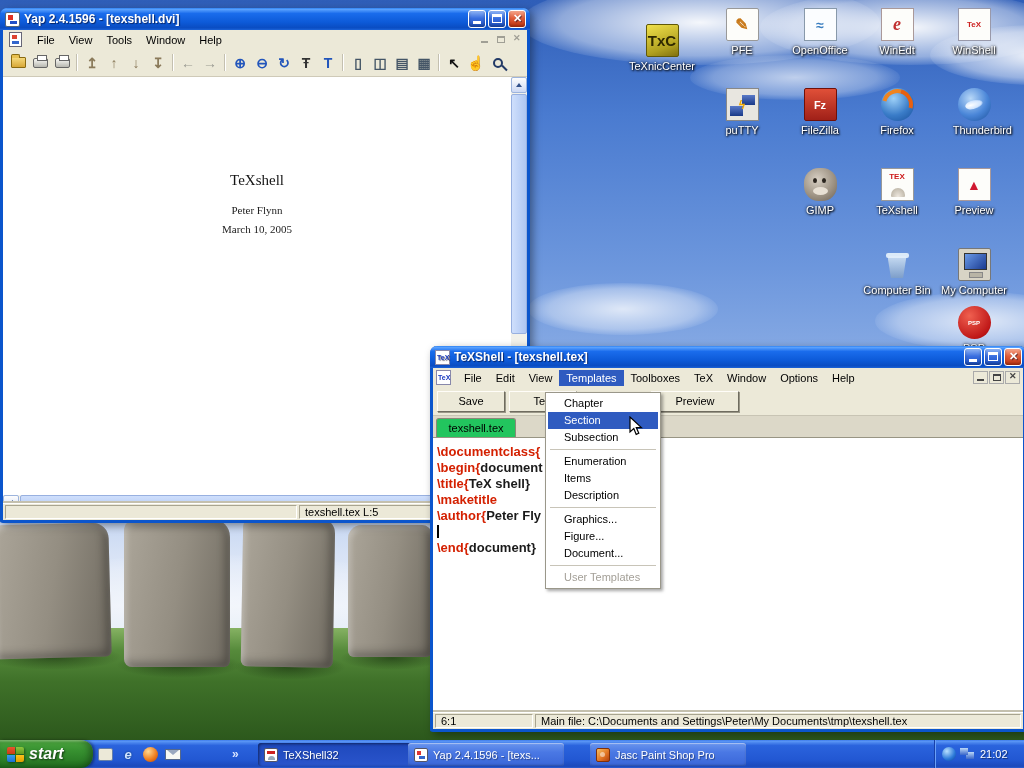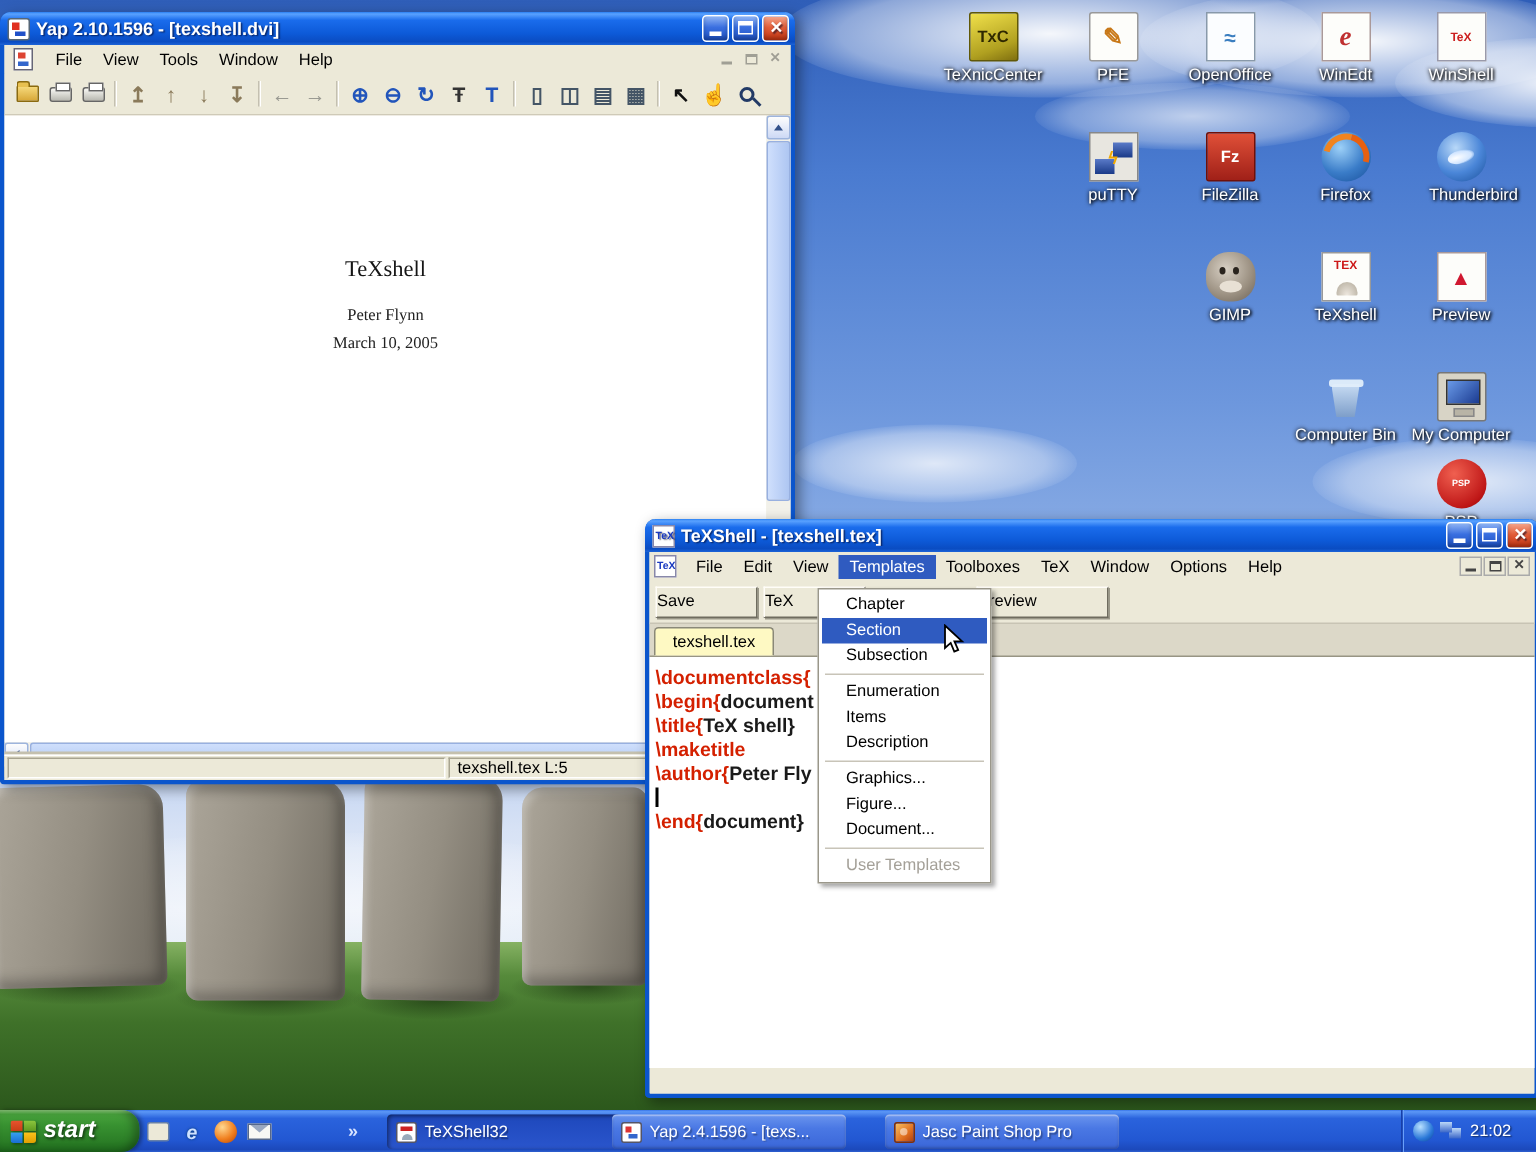--- a/index.html
+++ b/index.html
@@ -11,21 +11,21 @@
 .desktop-bg{position:absolute;inset:0;background:linear-gradient(180deg,#2f5eb8 0%,#4a7bd0 15%,#6d97dd 35%,#93b3e7 52%,#b8cdf0 64%,#d7e2f5 72%,#e9eff9 79%,#e2ebf6 82%);}
 .cloud{position:absolute;background:radial-gradient(ellipse at center,rgba(255,255,255,.95) 0%,rgba(255,255,255,.45) 55%,rgba(255,255,255,0) 75%);border-radius:50%;}
 .grass{position:absolute;left:0;right:0;top:628px;height:112px;background:linear-gradient(180deg,#86b263 0%,#568a3b 20%,#3f7129 48%,#2c581c 100%);}
 .stone{position:absolute;background:linear-gradient(100deg,#aca69a 0%,#948e82 50%,#6f6a60 100%);border-radius:10px 16px 6px 6px;box-shadow:inset 2px 3px 6px rgba(255,255,255,.35),inset -5px -5px 9px rgba(0,0,0,.28);}
 .stone-shadow{position:absolute;background:radial-gradient(ellipse at center,rgba(15,35,8,.55),rgba(15,35,8,0) 70%);}
 
 
 .dicon{position:absolute;width:76px;text-align:center;z-index:5;}
 .dicon-img{width:33px;height:33px;margin:0 auto 3px;display:flex;align-items:center;justify-content:center;font-weight:bold;position:relative;}
 .dicon-label{color:#fff;font-size:11px;line-height:12px;text-shadow:1px 1px 2px #000,0 0 3px #000;}
-.di-txc{background:linear-gradient(160deg,#f0e04a,#b0a020 70%,#807010);border:1px solid #605808;color:#2e2800;font-size:11px;border-radius:2px;}
+.di-txc{background:linear-gradient(160deg,#f0e04a,#b0a020 70%,#807010);border:1px solid #605808;color:#2e2800;font-size:15px;border-radius:2px;margin-top:16px;}
 .di-pfe{background:#fdfdfa;border:1px solid #999;color:#c87818;font-size:16px;border-radius:2px;}
 .di-openoffice{background:#fbfdff;border:1px solid #89a;color:#3a7ec0;font-size:14px;}
 .di-winedt{background:#fdfdfa;border:1px solid #a99;color:#c03030;font-family:"Liberation Serif",serif;font-style:italic;font-size:18px;}
 .di-winshell{background:#fdfdfa;border:1px solid #99a;color:#cc2020;font-size:8px;}
 .di-putty{background-color:#e8e6e0;border:1px solid #888;color:#f0a800;font-size:12px;background-image:linear-gradient(#5a7ac8,#1a3a88),linear-gradient(#5a7ac8,#1a3a88);background-size:13px 10px;background-repeat:no-repeat;background-position:3px 17px,15px 6px;}
 .di-filezilla{background:linear-gradient(#e05038,#a02018);border:1px solid #701008;color:#fff;font-size:11px;border-radius:2px;}
 .di-firefox{background:radial-gradient(circle at 38% 32%,#9cd0f8,#3a7cc8 55%,#184f9a);border-radius:50%;}
 .di-firefox::after{content:"";position:absolute;inset:1px;border-radius:50%;border:4px solid transparent;border-top-color:#f08420;border-right-color:#e86010;transform:rotate(-30deg);}
 .di-thunderbird{background:radial-gradient(circle at 38% 32%,#b8d8f8,#4a86d8 55%,#1a4f9a);border-radius:50%;}
 .di-thunderbird::after{content:"";position:absolute;left:7px;top:12px;width:18px;height:9px;background:radial-gradient(ellipse at 30% 50%,#fff,#cfe4ff 60%,rgba(255,255,255,0) 78%);border-radius:50%;transform:rotate(-15deg);}
@@ -104,26 +104,26 @@
 .h-left{left:0;} .h-right{right:0;}
 .h-thumb{top:0;left:17px;width:426px;height:16px;background:linear-gradient(180deg,#cfdffc,#aec6f2);}
 .statusbar{position:absolute;left:0;right:0;bottom:0;height:17px;background:#ece9d8;display:flex;gap:2px;padding:1px 2px;border-top:1px solid #fff;box-shadow:0 -2px 0 #c4c0ae;font-size:11px;}
 .status-panel{border:1px solid;border-color:#a8a490 #fff #fff #a8a490;display:flex;align-items:center;padding:0 5px;white-space:nowrap;overflow:hidden;}
 .yap-p1{width:292px;} .yap-p2{flex:1;}
 .ts-p1{width:98px;} .ts-p2{flex:1;}
 
 
 .tsw{left:430px;top:346px;width:596px;height:386px;z-index:20;}
 .ts-toolbar{position:absolute;left:0;right:0;top:41px;height:29px;background:#ece9d8;border-bottom:1px solid #c8c4b4;}
-.ts-btn{position:absolute;top:4px;height:21px;background:#ece9d8;border:1px solid;border-color:#fffdf8 #6f6c5f #6f6c5f #fffdf8;box-shadow:1px 1px 0 #9a9788;line-height:19px;font-size:11px;}
+.ts-btn{position:absolute;top:4px;height:21px;background:#ece9d8;border:1px solid;border-color:#fffdf8 #6f6c5f #6f6c5f #fffdf8;box-shadow:1px 1px 0 #9a9788;text-align:center;line-height:19px;font-size:11px;}
 .ts-btn:nth-child(1){left:4px;width:68px;}
 .ts-btn:nth-child(2){left:76px;width:68px;}
 .ts-btn:nth-child(3){left:218px;width:88px;}
 .tabbar{position:absolute;left:0;right:0;top:70px;height:22px;background:#dcd8c8;border-bottom:1px solid #989584;}
-.ts-tab{position:absolute;left:3px;bottom:0;width:80px;height:19px;background:#fef9c3;border:1px solid #8a8878;border-bottom:none;border-radius:3px 3px 0 0;text-align:center;line-height:18px;}
+.ts-tab{position:absolute;left:3px;bottom:0;width:80px;height:19px;background:#22c55e;border:1px solid #8a8878;border-bottom:none;border-radius:3px 3px 0 0;text-align:center;line-height:18px;}
 .ts-editor{position:absolute;left:0;right:0;top:92px;bottom:17px;background:#fff;padding:6px 0 0 4px;font-weight:bold;font-size:13px;overflow:hidden;}
 .ed-line{height:16px;line-height:16px;white-space:pre;}
 .seg-cmd{color:#d42000;}
 .seg-arg{color:#1a1a1a;}
 .caret{display:inline-block;width:2px;height:13px;background:#000;vertical-align:-2px;}
 
 
 .popup{position:absolute;left:545px;top:392px;width:116px;background:#fff;border:1px solid #9a978a;box-shadow:2px 2px 3px rgba(0,0,0,.35);padding:2px;z-index:40;font-size:11px;}
 .pm-item{height:17px;line-height:17px;padding-left:16px;color:#000;white-space:nowrap;}
 .pm-item.sel{background:#2f5bc0;color:#fff;}
@@ -246,21 +246,21 @@
       </div>
       <div class="dicon" style="left: 936px; top: 306px;">
         <div class="dicon-img di-psp">PSP</div>
         <div class="dicon-label">PSP</div>
       </div>
     </div>
 
   <div class="xp-win yap">
     <div class="xp-titlebar">
       <span class="yap-ico"></span>
-      <span class="xp-title">Yap 2.10.1596 - [texshell.dvi]</span>
+      <span class="xp-title">Yap 2.4.1596 - [texshell.dvi]</span>
       <span class="cap-btns">
         <span class="cap-btn">
             <span class="g-min"></span>
           </span>
         <span class="cap-btn">
             <span class="g-max"></span>
           </span>
         <span class="cap-btn close g-close"></span>
       </span>
     </div>
@@ -431,20 +431,28 @@
     </div>
     <div class="ts-editor" id="ts-editor">
         <div class="ed-line"><span class="seg-cmd">\documentclass{</span></div>
         <div class="ed-line"><span class="seg-cmd">\begin{</span><span class="seg-arg">document</span></div>
         <div class="ed-line"><span class="seg-cmd">\title{</span><span class="seg-arg">TeX shell}</span></div>
         <div class="ed-line"><span class="seg-cmd">\maketitle</span></div>
         <div class="ed-line"><span class="seg-cmd">\author{</span><span class="seg-arg">Peter Fly</span></div>
         <div class="ed-line"><span class="caret"></span></div>
         <div class="ed-line"><span class="seg-cmd">\end{</span><span class="seg-arg">document}</span></div>
       </div>
+    <div class="statusbar">
+      <span class="status-panel ts-p1">
+          <span>6:1</span>
+        </span>
+      <span class="status-panel ts-p2">
+          <span>Main file: C:\Documents and Settings\Peter\My Documents\tmp\texshell.tex</span>
+        </span>
+    </div>
   </div>
 
   <div class="popup" id="templates-popup">
       <div class="pm-item">Chapter</div>
       <div class="pm-item sel">Section</div>
       <div class="pm-item">Subsection</div>
       <div class="pm-sep"></div>
       <div class="pm-item">Enumeration</div>
       <div class="pm-item">Items</div>
       <div class="pm-item">Description</div>

